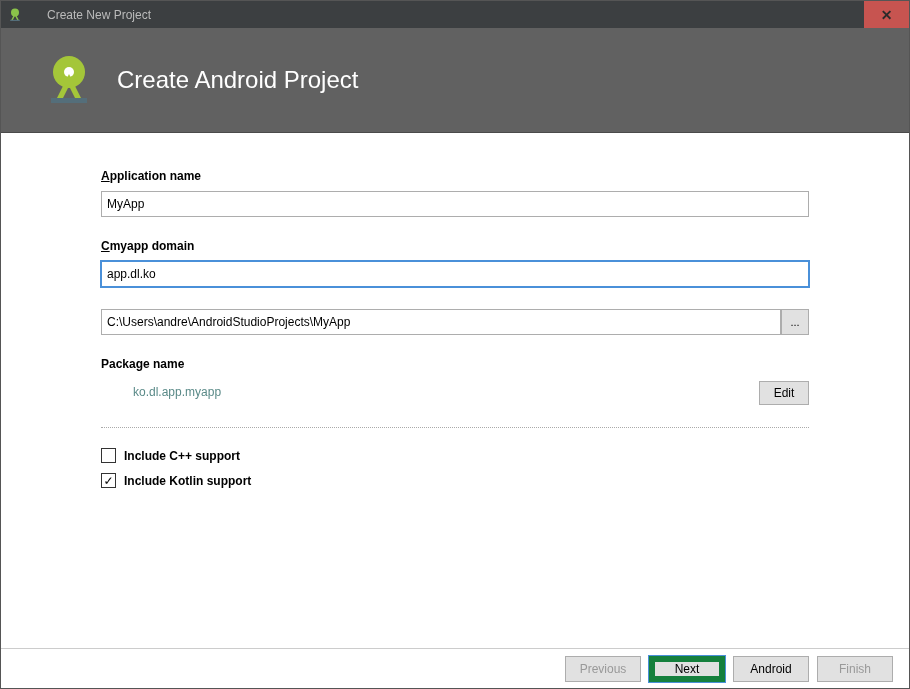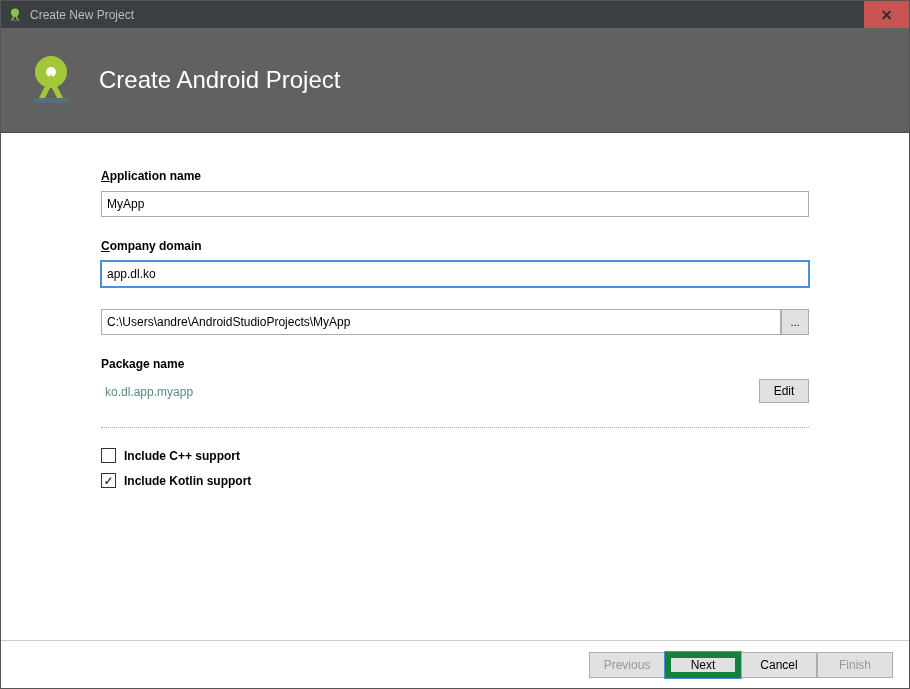--- a/index.html
+++ b/index.html
@@ -26,21 +26,21 @@
       background: #3c3f41;
       display: flex;
       align-items: center;
       justify-content: space-between;
       color: #bbb;
       font-size: 12px;
     }
     .titlebar-left {
       display: flex;
       align-items: center;
-      gap: 7px;
+      gap: 24px;
       padding-left: 6px;
     }
     .titlebar-icon {
       width: 16px;
       height: 16px;
     }
     .close-btn {
       width: 45px;
       height: 27px;
       background: #c75450;
@@ -50,21 +50,21 @@
       color: #2b2b2b;
       font-size: 14px;
       font-weight: bold;
       cursor: pointer;
     }
     .header {
       height: 105px;
       background: #616161;
       display: flex;
       align-items: center;
-      padding-left: 22px;
+      padding-left: 40px;
       gap: 20px;
       border-bottom: 1px solid #4a4a4a;
     }
     .header-icon {
       width: 56px;
       height: 56px;
     }
     .header-title {
       color: #fff;
       font-size: 24px;
@@ -115,22 +115,23 @@
       border: 1px solid #adadad;
       background: #e1e1e1;
       font-size: 11px;
       cursor: pointer;
       display: flex;
       align-items: center;
       justify-content: center;
     }
     .package-row {
       display: flex;
-      align-items: flex-start;
+      align-items: flex-end;
       gap: 8px;
+      margin-left: 28px;
     }
     .package-value {
       flex: 1;
       font-size: 12px;
       color: #5a8a88;
       padding: 6px 4px;
     }
     .edit-btn {
       width: 50px;
       height: 24px;
@@ -165,26 +166,27 @@
       font-size: 12px;
       color: #000;
       line-height: 1;
     }
     .checkbox-label {
       font-size: 12px;
       font-weight: bold;
       color: #000;
     }
     .footer {
-      height: 48px;
+      height: 40px;
       border-top: 1px solid #ccc;
       display: flex;
       align-items: center;
       justify-content: flex-end;
       padding-right: 16px;
+      gap: 8px;
       background: #fff;
     }
     .footer-btn {
       min-width: 76px;
       height: 26px;
       border: 1px solid #adadad;
       background: #e1e1e1;
       font-size: 12px;
       cursor: pointer;
       padding: 0 12px;
@@ -231,21 +233,21 @@
 
     <div class="field-group">
       <label class="field-label">
         <span class="underline">A</span><span>pplication name</span>
       </label>
       <input type="text" class="text-input" value="MyApp" style="">
     </div>
 
     <div class="field-group">
       <label class="field-label">
-        <span class="underline">C</span><span>ompany domain</span>
+        <span class="underline">C</span><span>myapp domain</span>
       </label>
       <input type="text" class="text-input focused" value="app.dl.ko" style="">
     </div>
 
     <div class="field-group">
       <div class="location-row">
         <input type="text" class="text-input" value="C:\Users\andre\AndroidStudioProjects\MyApp" style="">
         <button class="browse-btn">...</button>
       </div>
     </div>
@@ -268,17 +270,17 @@
     <div class="checkbox-row">
       <div class="checkbox checked"></div>
       <span class="checkbox-label">Include Kotlin support</span>
     </div>
 
   </div>
 
   <div class="footer">
     <button class="footer-btn" disabled="">Previous</button>
     <button class="footer-btn primary">Next</button>
-    <button class="footer-btn">Cancel</button>
+    <button class="footer-btn">Android</button>
     <button class="footer-btn" disabled="">Finish</button>
   </div>
 
 </div>
 
 </body></html>

